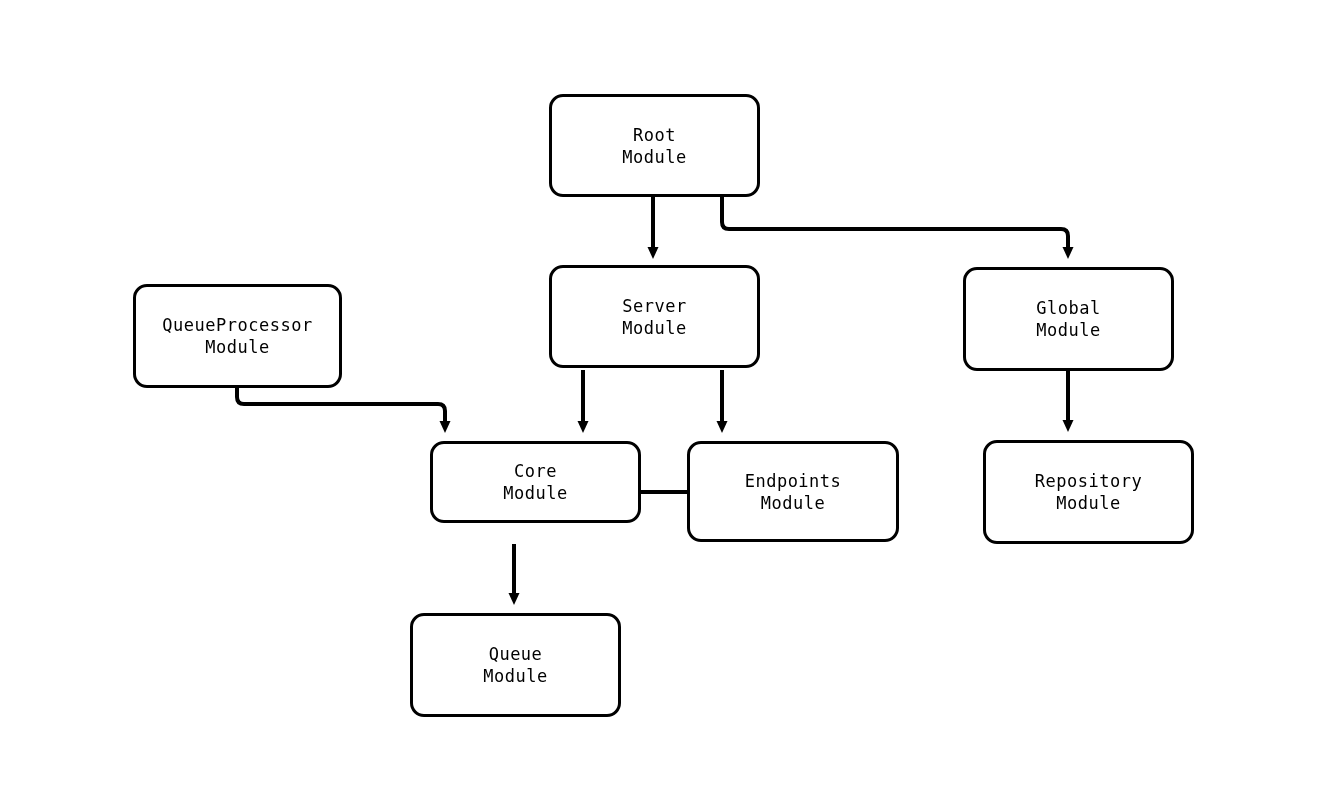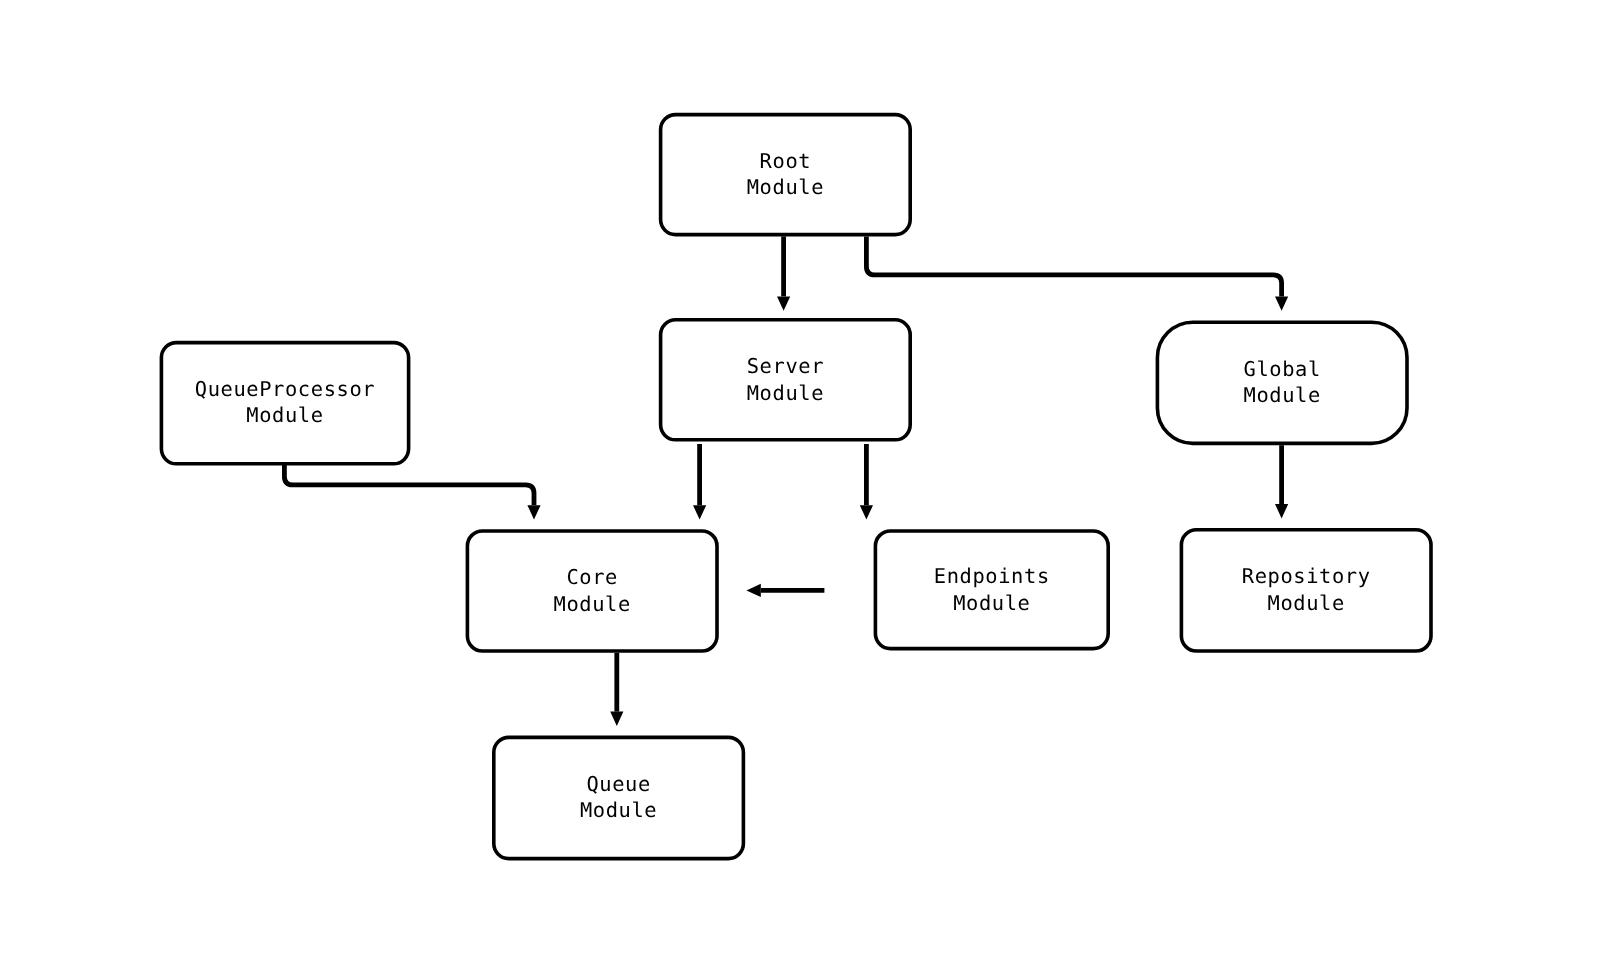--- a/index.html
+++ b/index.html
@@ -114,31 +114,31 @@
   <div class="node" style="left:133px; top:266px; width:209px; height:104px;margin-top:18px;">
     <span class="node-line">QueueProcessor</span>
     <span class="node-line">Module</span>
   </div>
 
   <div class="node" style="left:549px; top:265px; width:211px; height:103px;">
     <span class="node-line">Server</span>
     <span class="node-line">Module</span>
   </div>
 
-  <div class="node" style="left:963px; top:267px; width:211px; height:104px;border-radius:31px;">
+  <div class="node" style="left:963px; top:267px; width:211px; height:104px;">
     <span class="node-line">Global</span>
     <span class="node-line">Module</span>
   </div>
 
-  <div class="node" style="left:388px; top:441px; width:211px; height:103px;">
+  <div class="node" style="left:430px; top:441px; width:211px; height:82px;">
     <span class="node-line">Core</span>
     <span class="node-line">Module</span>
   </div>
 
-  <div class="node" style="left:687px; top:441px; width:197px; height:101px;margin-left:41px;">
+  <div class="node" style="left:687px; top:441px; width:212px; height:101px;">
     <span class="node-line">Endpoints</span>
     <span class="node-line">Module</span>
   </div>
 
   <div class="node" style="left:963px; top:440px; width:211px; height:104px;margin-left:20px;">
     <span class="node-line">Repository</span>
     <span class="node-line">Module</span>
   </div>
 
   <div class="node" style="left:410px; top:613px; width:211px; height:104px;">

